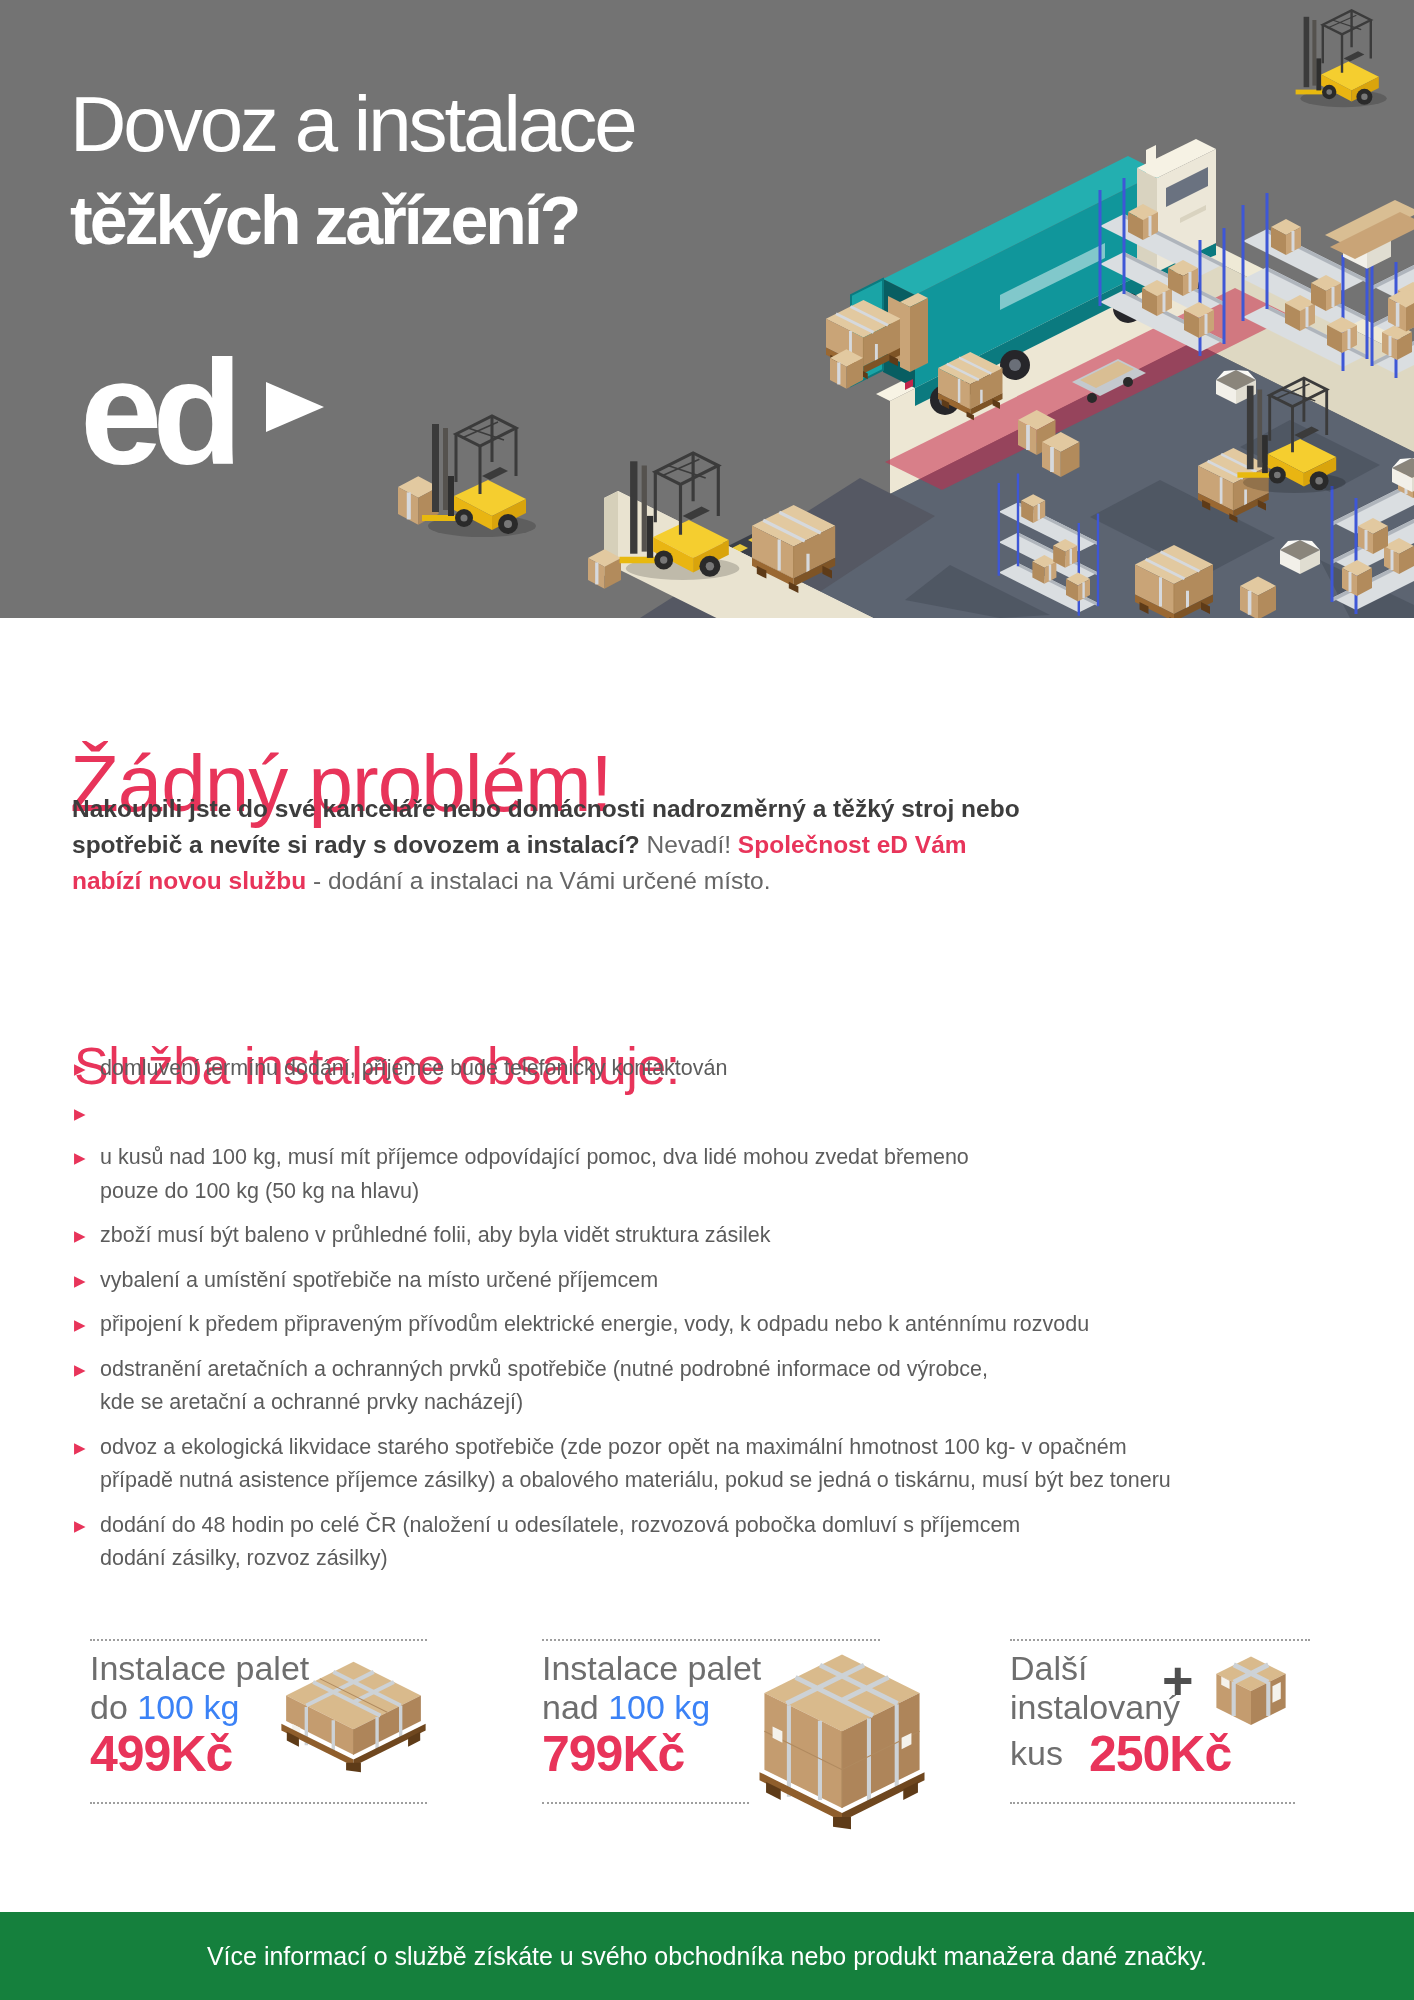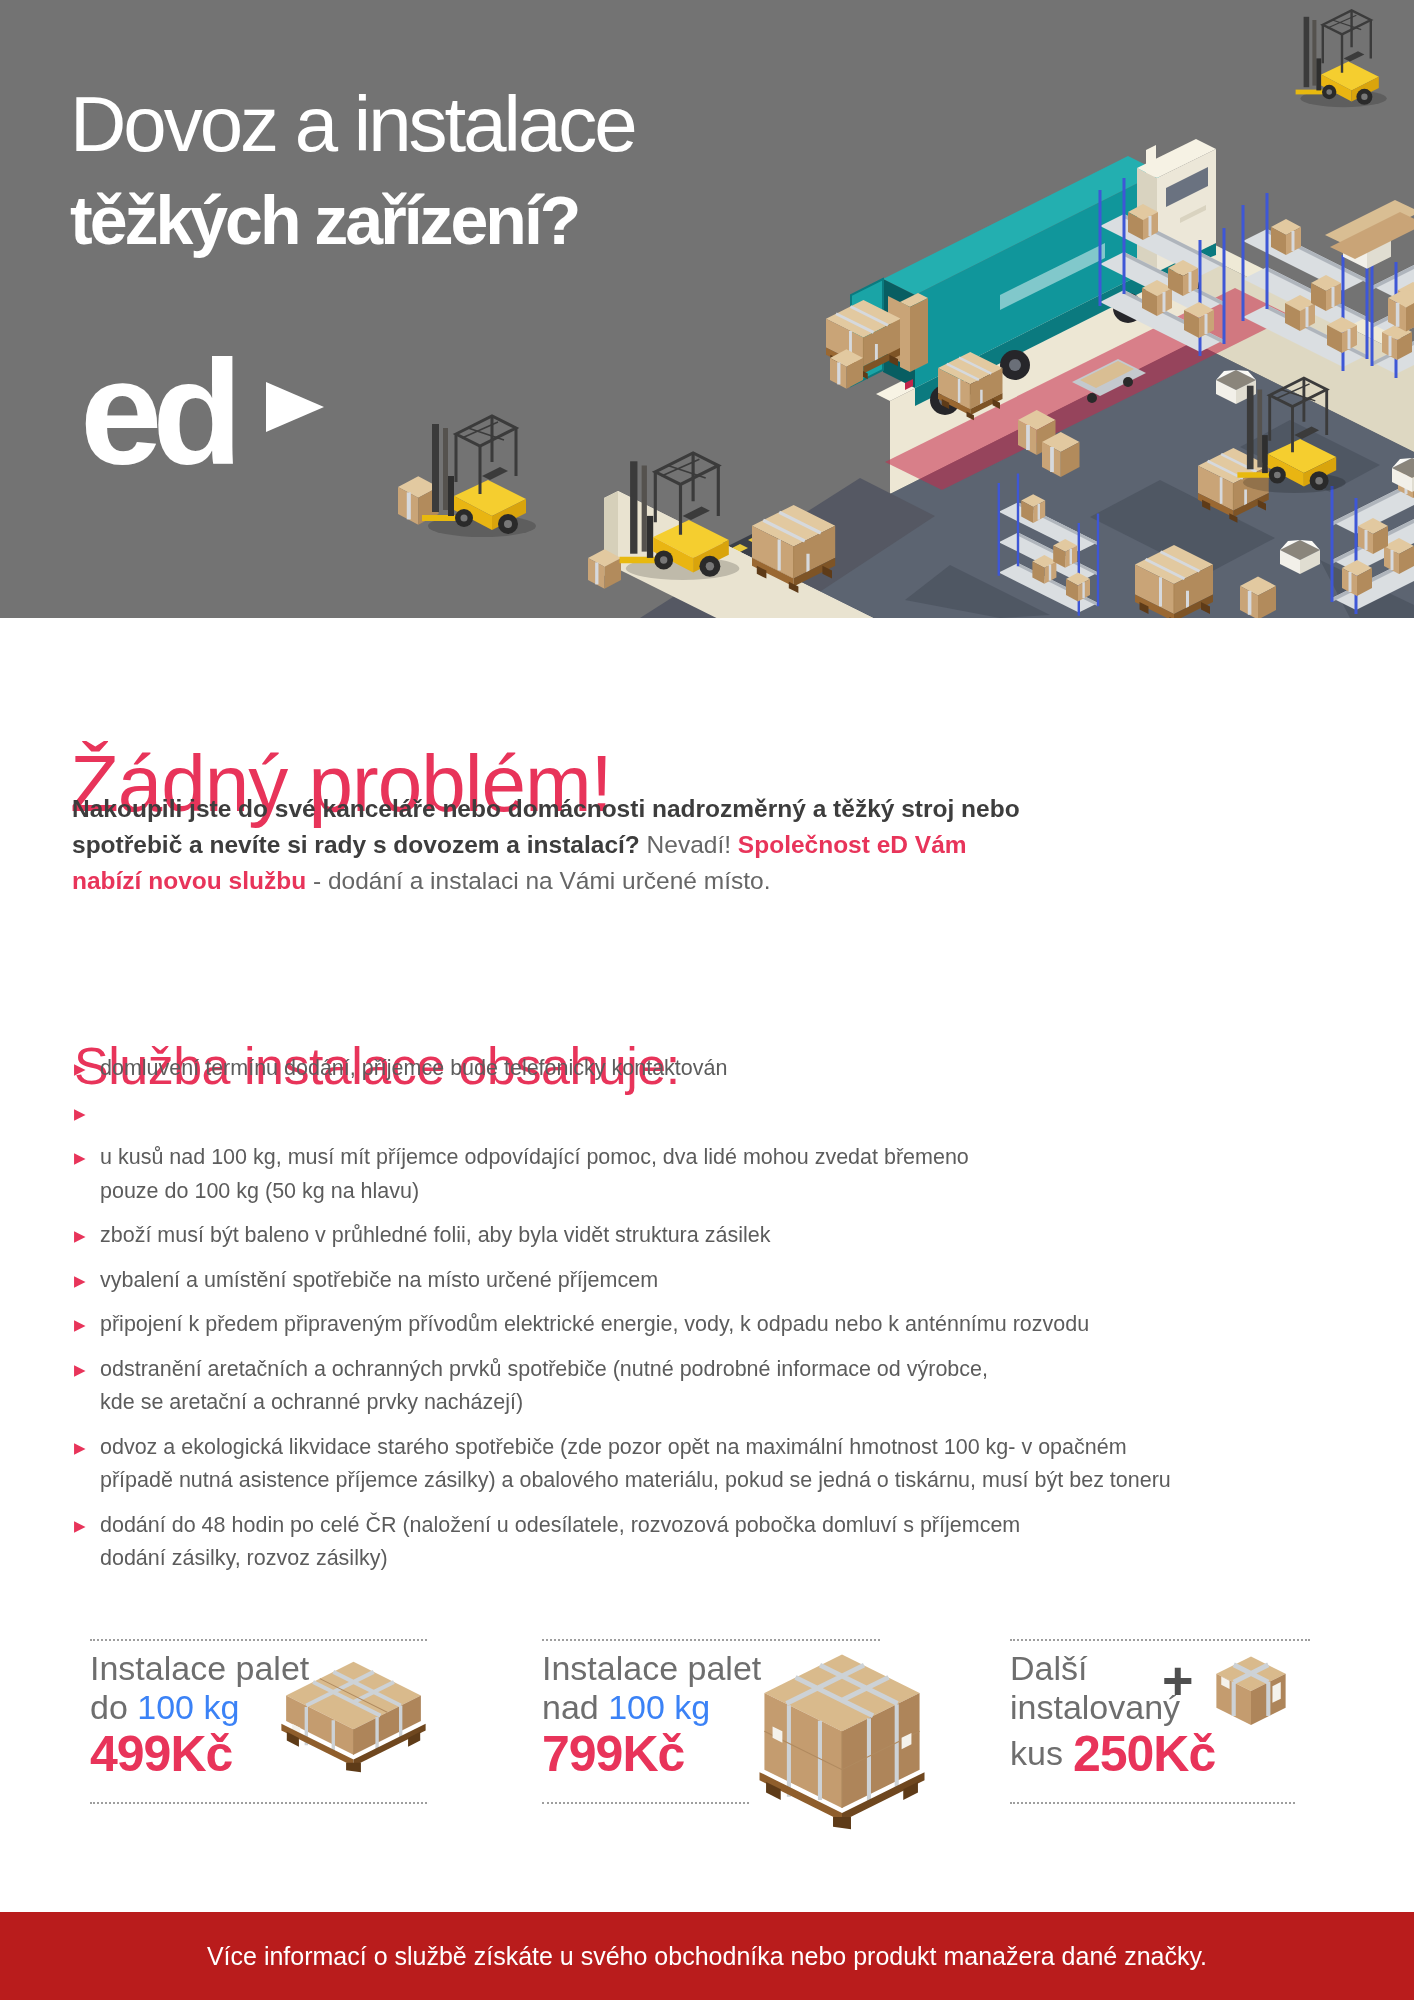--- a/index.html
+++ b/index.html
@@ -37,23 +37,23 @@
   .card3::after{width:285px;}
   .card-line{position:relative;font-size:34px;line-height:39px;color:#6E6E6E;font-weight:400;}
   .card-line:first-of-type{margin-top:10px;}
   .card-line .w-bold{font-weight:400;color:#3b82f6;}
   .price{display:inline-block;font-size:50px;line-height:54px;font-weight:700;color:#E8345A;letter-spacing:-1px;}
   .card-art{position:absolute;}
   .art1{left:186px;top:14px;}
   .art2{left:214px;top:9px;}
   .art3{left:196px;top:8px;}
   .plus-icon{position:absolute;left:152px;top:14px;font-size:54px;font-weight:700;color:#4F4F4F;line-height:54px;}
-  .kus-row .price{vertical-align:-6px;margin-left:10px;}
+  .kus-row .price{vertical-align:-6px;margin-left:26px;}
   
-  .footer{position:absolute;left:0;top:1912px;width:1414px;height:88px;background:#b91c1c;
+  .footer{position:absolute;left:0;top:1912px;width:1414px;height:88px;background:#15803d;
           display:flex;align-items:center;justify-content:center;}
   .footer span{color:#ffffff;font-size:25px;}
 </style>
 </head>
 <body>
 
 <div class="page">
 
   <header class="hero">
     <svg class="hero-art" viewBox="0 0 1414 618">

